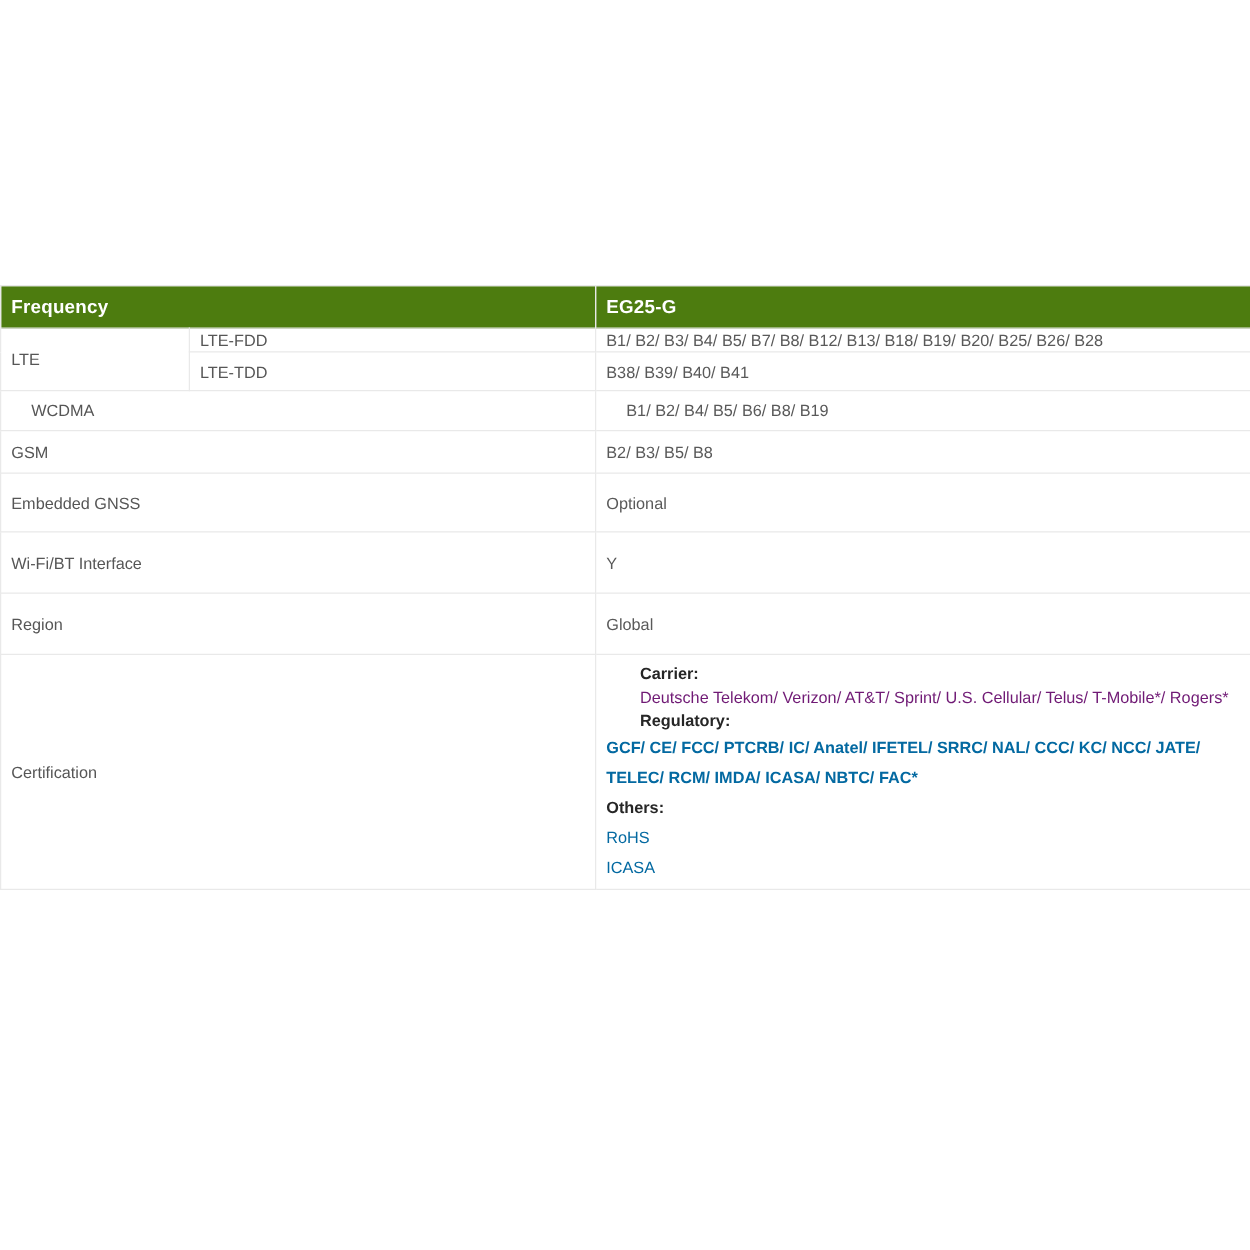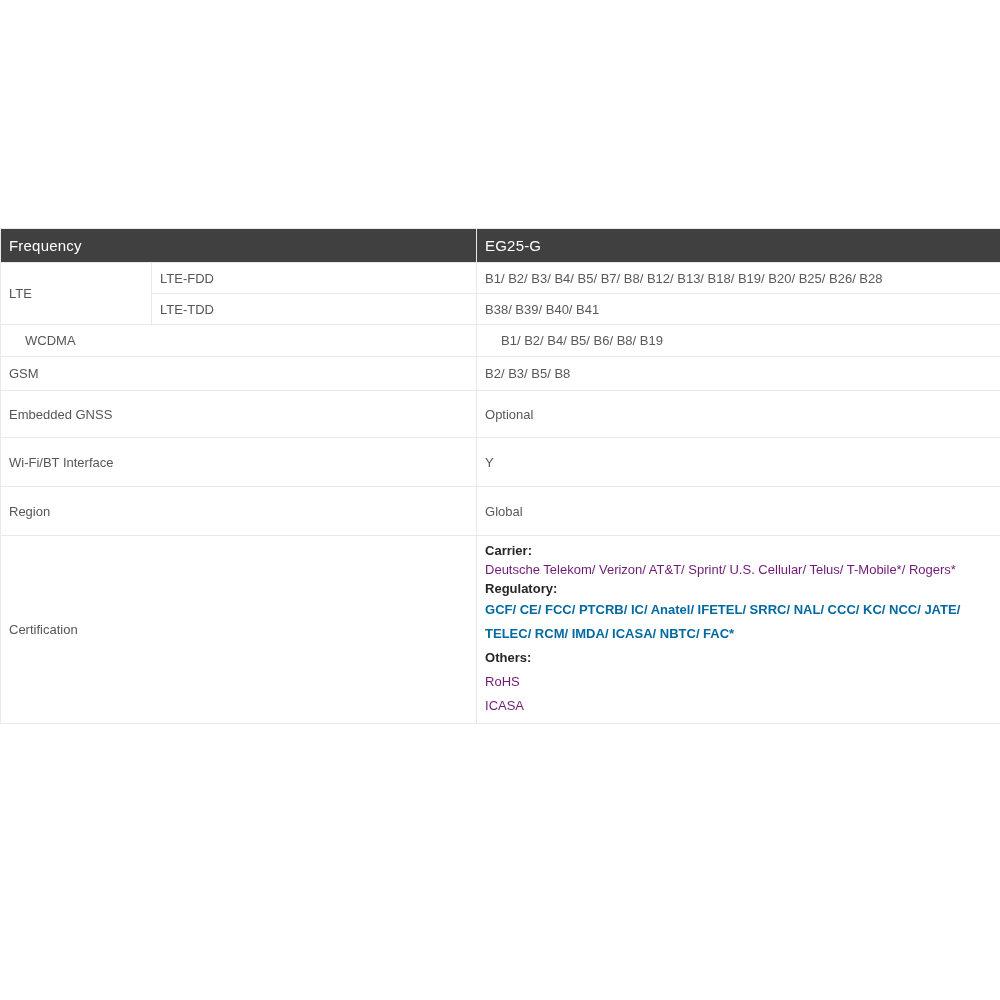--- a/index.html
+++ b/index.html
@@ -22,54 +22,54 @@
     border-left: 1px solid #ededed;
     border-right: 1px solid #ededed;
     border-bottom: 1px solid #e2e2e2;
   }
   table.spec th, table.spec td {
     border: 1px solid #e9e9e9;
     vertical-align: middle;
     text-align: left;
   }
   thead th {
-    background: #404040;
+    background: #4d7c0f;
     color: #ffffff;
     font-size: 15px;
-    font-weight: 400;
+    font-weight: 700;
     height: 34px;
     padding-left: 8px;
     border: none;
     letter-spacing: 0.2px;
   }
   td {
     font-size: 13px;
     color: #595959;
     padding-left: 8px;
   }
   td.label { color: #565656; }
-  tr.r-fdd td { height: 31px; }
+  tr.r-fdd td { height: 19px; }
   tr.r-tdd td { height: 31px; }
   tr.r-wcdma td { height: 32px; padding-left: 24px; }
   tr.r-gsm td { height: 34px; }
   tr.r-gnss td { height: 47px; }
   tr.r-wifi td { height: 49px; }
   tr.r-region td { height: 49px; }
   tr.r-cert td { height: 187px; }
   td.cert-cell {
     vertical-align: middle;
     padding: 5px 10px 5px 8px;
   }
   .cert-line { font-size: 13px; }
-  .tight { line-height: 19px; }
+  .tight { line-height: 19px; margin-left: 27px; }
   .loose { line-height: 24px; }
   .cert-heading { font-weight: 700; color: #262626; }
   .cert-strong { font-weight: 700; color: #0369a1; }
   .cert-normal-dark { font-weight: 400; color: #701a75; }
-  .cert-normal { font-weight: 400; color: #701a75; }
+  .cert-normal { font-weight: 400; color: #0369a1; }
 </style>
 </head>
 <body>
 
 <div class="page">
   <div class="spacer-top"></div>
 
   <table class="spec">
     <colgroup>
       <col style="width:151px">

